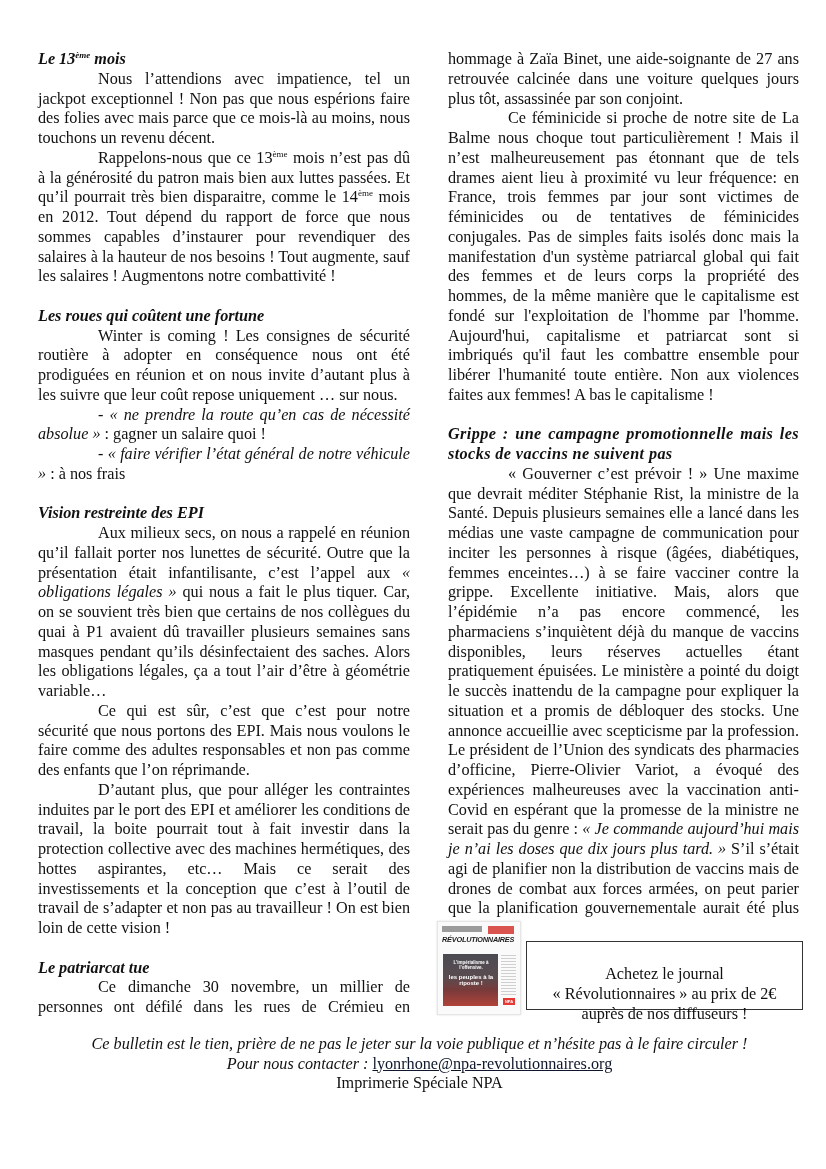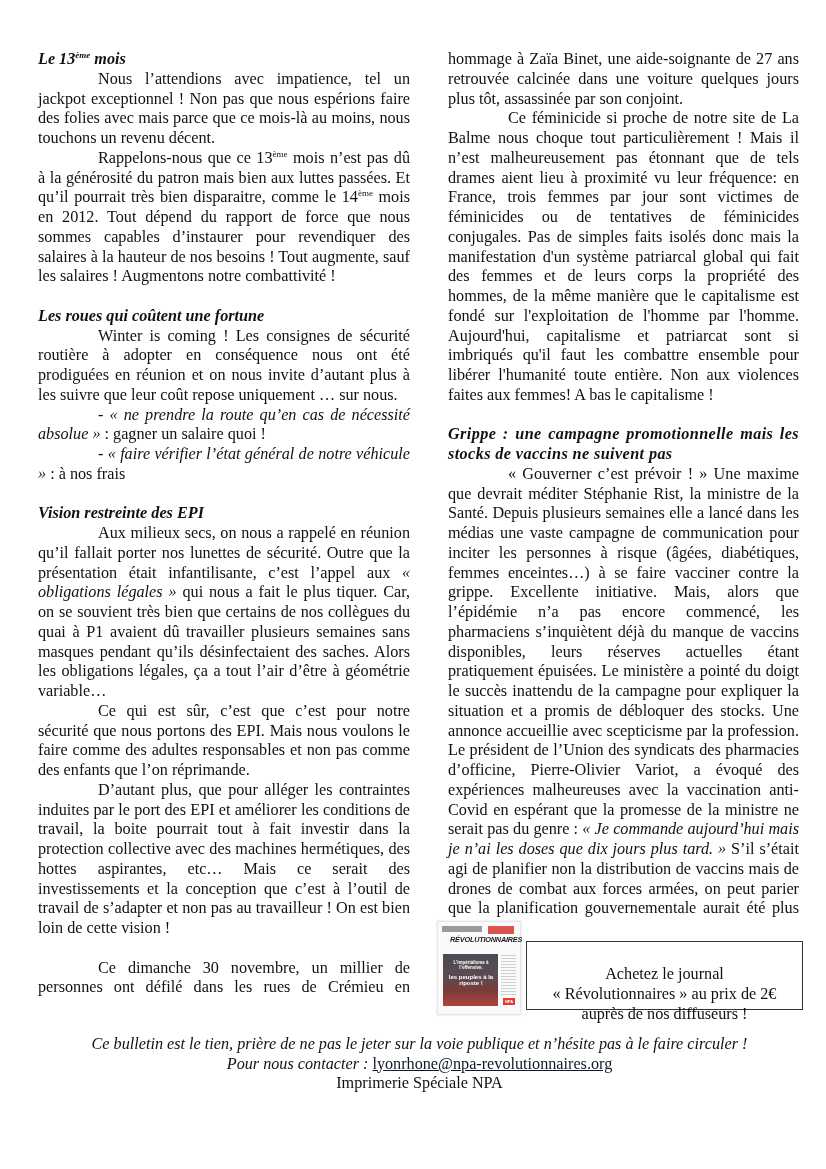--- a/index.html
+++ b/index.html
@@ -21,21 +21,21 @@
   sup { font-size: 9px; line-height: 0; vertical-align: 6px; }
   em { font-style: italic; }
   .right-heading { margin-left: 4px; letter-spacing: 0.4px; }
   .cover {
     position: absolute; left: 437px; top: 921px; width: 82px; height: 92px;
     background: #fafafa; border: 1px solid #e6e6e6; box-shadow: 0 0 2px #ddd;
   }
   .cover .topbar { position: absolute; left: 4px; top: 4px; width: 40px; height: 6px; background: #9b9b9b; }
   .cover .redtag { position: absolute; left: 50px; top: 4px; width: 26px; height: 8px; background: #d9534f; }
   .cover .title {
-    position: absolute; left: 12px; top: 13px; width: 76px; font-family: "Liberation Sans", sans-serif;
+    position: absolute; left: 4px; top: 13px; width: 76px; font-family: "Liberation Sans", sans-serif;
     font-weight: bold; font-style: italic; font-size: 7.3px; color: #1c1c1c; letter-spacing: -0.2px;
   }
   .cover .photo {
     position: absolute; left: 5px; top: 32px; width: 55px; height: 52px;
     background: linear-gradient(180deg, #4a4a52 0%, #5a4c50 45%, #7a3a3a 70%, #b0443a 100%);
   }
   .cover .photo span {
     position: absolute; left: 3px; width: 50px; text-align: center; color: #fff;
     font-family: "Liberation Sans", sans-serif; font-weight: bold; line-height: 1;
   }
@@ -77,20 +77,21 @@
   </section>
   <div class="gap"></div>
   <section>
     <p class="heading">Vision restreinte des EPI</p>
     <p class="indent"><span>Aux milieux secs, on nous a rappelé en réunion qu’il fallait porter nos lunettes de sécurité. Outre que la présentation était infantilisante, c’est l’appel aux </span><em>« obligations légales »</em><span> qui nous a fait le plus tiquer. Car, on se souvient très bien que certains de nos collègues du quai à P1 avaient dû travailler plusieurs semaines sans masques pendant qu’ils désinfectaient des saches. Alors les obligations légales, ça a tout l’air d’être à géométrie variable…</span></p>
     <p class="indent">Ce qui est sûr, c’est que c’est pour notre sécurité que nous portons des EPI. Mais nous voulons le faire comme des adultes responsables et non pas comme des enfants que l’on réprimande.</p>
     <p class="indent">D’autant plus, que pour alléger les contraintes induites par le port des EPI et améliorer les conditions de travail, la boite pourrait tout à fait investir dans la protection collective avec des machines hermétiques, des hottes aspirantes, etc… Mais ce serait des investissements et la conception que c’est à l’outil de travail de s’adapter et non pas au travailleur ! On est bien loin de cette vision !</p>
   </section>
   <div class="gap"></div>
   <section>
+    <p class="heading">Le patriarcat tue</p>
     <p class="indent" style="text-align-last: justify;">Ce dimanche 30 novembre, un millier de personnes ont défilé dans les rues de Crémieu en</p>
   </section>
 </div>
 
 <div class="col col-right">
   <section>
     <p>hommage à Zaïa Binet, une aide-soignante de 27 ans retrouvée calcinée dans une voiture quelques jours plus tôt, assassinée par son conjoint.</p>
     <p class="indent">Ce féminicide si proche de notre site de La Balme nous choque tout particulièrement ! Mais il n’est malheureusement pas étonnant que de tels drames aient lieu à proximité vu leur fréquence: en France, trois femmes par jour sont victimes de féminicides ou de tentatives de féminicides conjugales. Pas de simples faits isolés donc mais la manifestation d'un système patriarcal global qui fait des femmes et de leurs corps la propriété des hommes, de la même manière que le capitalisme est fondé sur l'exploitation de l'homme par l'homme. Aujourd'hui, capitalisme et patriarcat sont si imbriqués qu'il faut les combattre ensemble pour libérer l'humanité toute entière. Non aux violences faites aux femmes! A bas le capitalisme !</p>
   </section>
   <div class="gap"></div>

